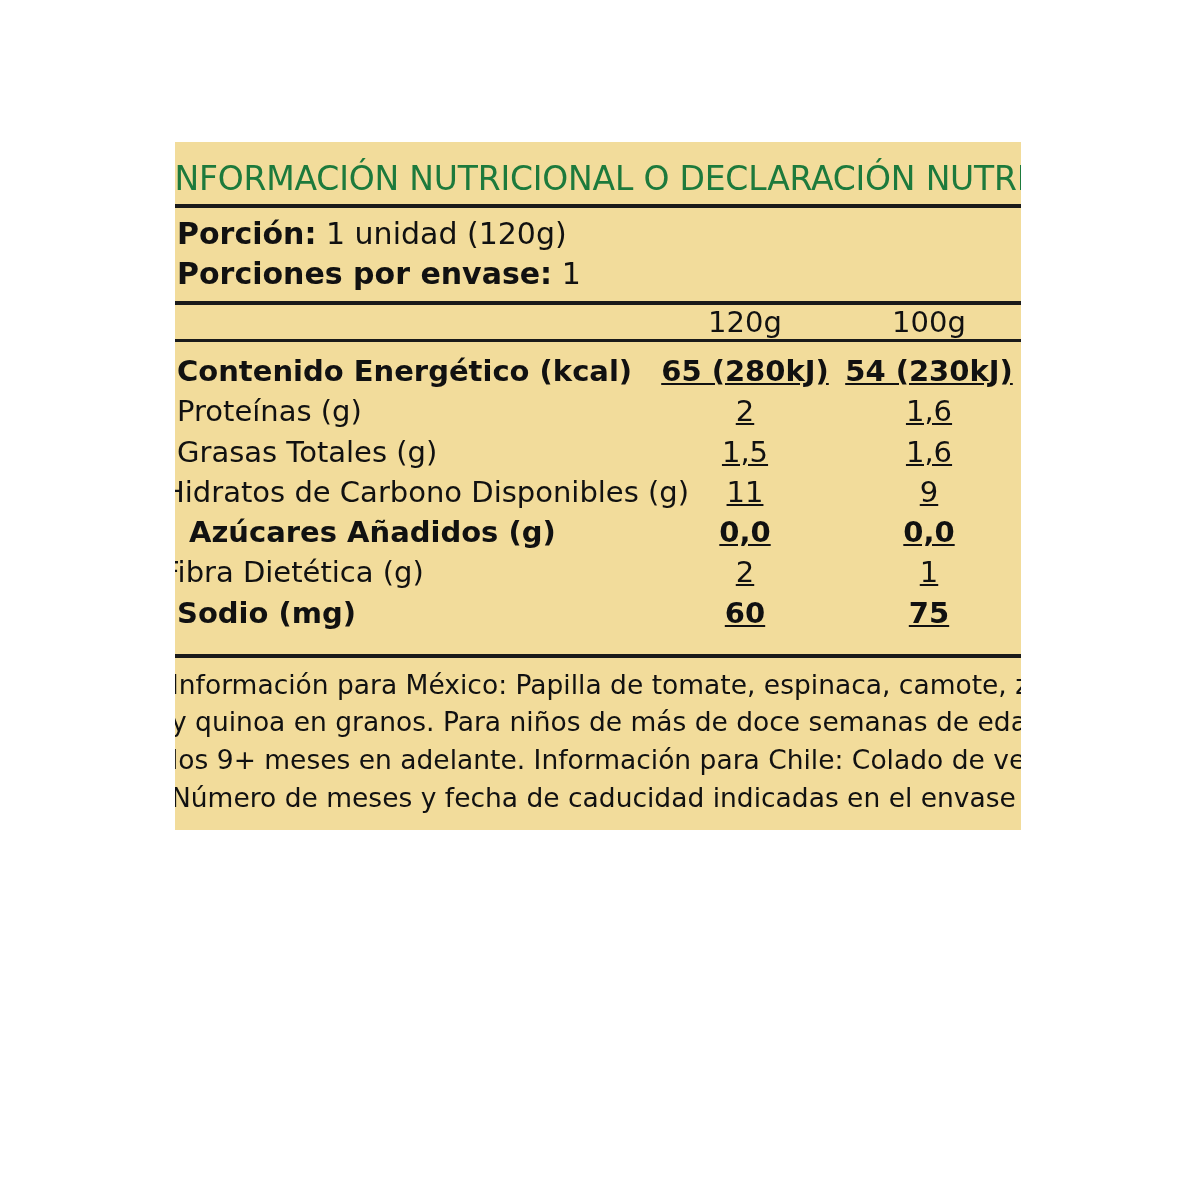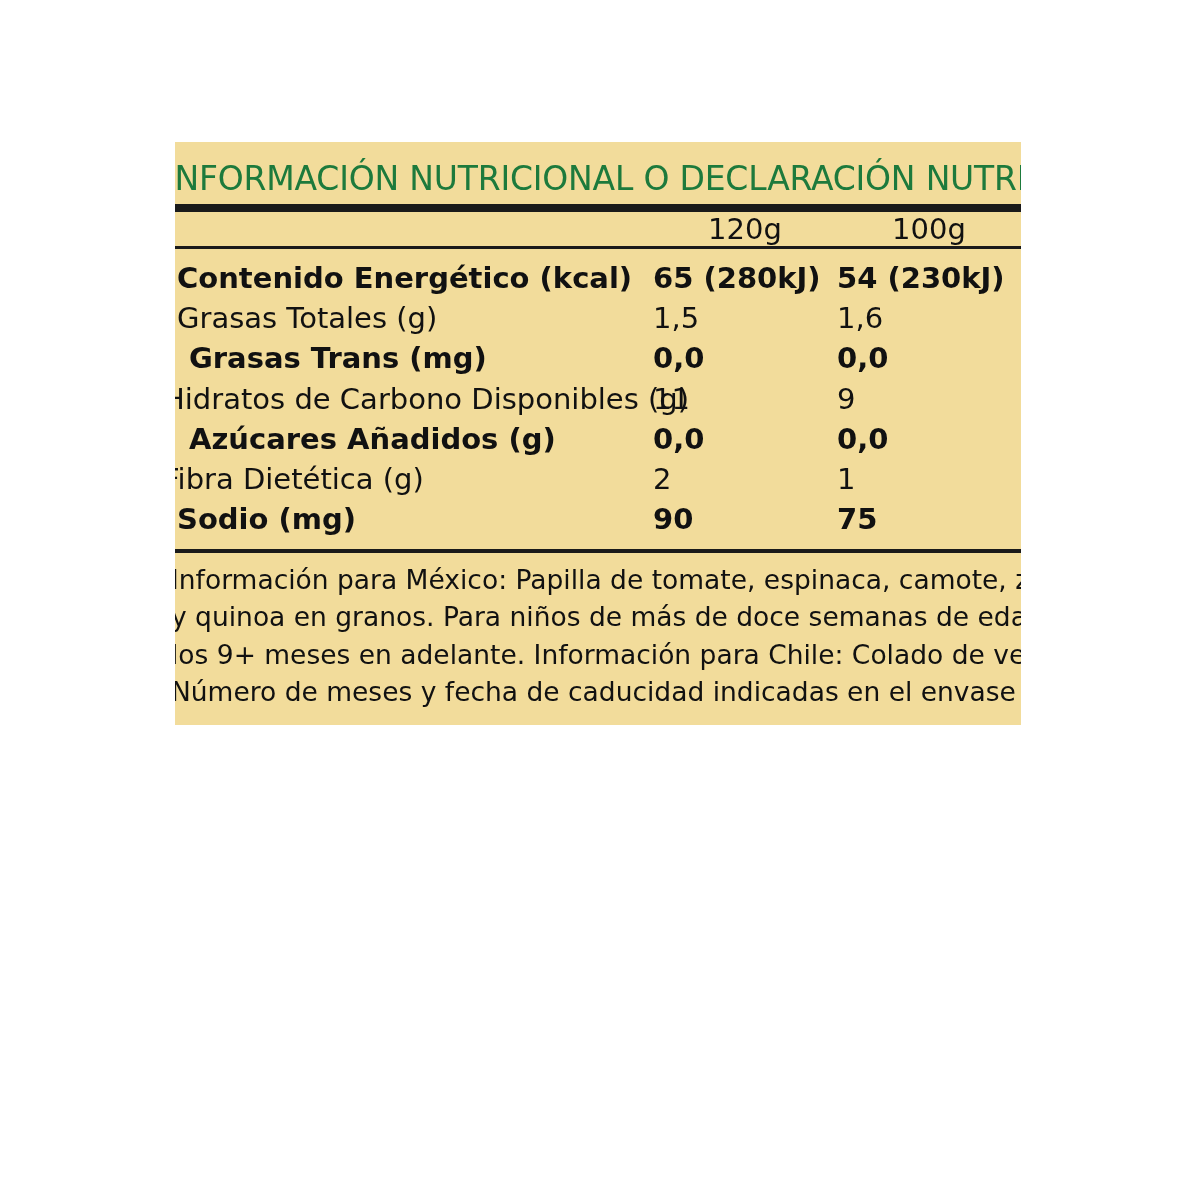--- a/index.html
+++ b/index.html
@@ -90,28 +90,30 @@
   tbody.rows td {
     padding: 3px 0 3px 0;
     line-height: 1.18;
   }
   td.name {
     text-align: left;
     white-space: nowrap;
     margin-top: 15px;
   }
   td.num {
-    white-space: nowrap;
+    text-align: center;
+    white-space: nowrap;
+    text-decoration: underline;
   }
   .b { font-weight: 700; }
   .indent1 { padding-left: 26px !important; }
   .pad-left { padding-left: 14px !important; }
 
   tbody.rows tr.first td { padding-top: 12px; }
-  tbody.rows tr.last td { padding-bottom: 12px; }
+  tbody.rows tr.last td { padding-bottom: 24px; }
 
   .footnote {
     padding: 8px 0 14px 0;
   }
   .footnote p {
     margin: 0;
     font-size: 26.5px;
     color: #111;
     line-height: 1.42;
     white-space: nowrap;
@@ -122,20 +124,30 @@
 <body>
 
 <div class="stage">
   <div class="panel">
     <div class="panel-inner">
 
       <div class="title">INFORMACIÓN NUTRICIONAL O DECLARACIÓN NUTRIMENTAL</div>
 
       <div class="rule"></div>
 
+      <div class="serving-block">
+        <div class="serving-line">
+          <span class="lbl">Porción:</span>
+          <span class="val">1 unidad (120g)</span>
+        </div>
+        <div class="serving-line">
+          <span class="lbl">Porciones por envase:</span>
+          <span class="val">1</span>
+        </div>
+      </div>
 
       <div class="rule"></div>
 
       <table class="nut">
         <colgroup>
           <col class="c-name">
           <col class="c-a">
           <col class="c-b">
         </colgroup>
         <thead>
@@ -155,47 +167,47 @@
           <col class="c-a">
           <col class="c-b">
         </colgroup>
         <tbody class="rows">
           <tr class="first">
             <td class="name pad-left b">Contenido Energético (kcal)</td>
             <td class="num b">65 (280kJ)</td>
             <td class="num b">54 (230kJ)</td>
           </tr>
           <tr>
+            <td class="name pad-left">Proteínas (g)</td>
+            <td class="num">2</td>
+            <td class="num">1,6</td>
+          </tr>
+          <tr>
             <td class="name pad-left">Grasas Totales (g)</td>
             <td class="num">1,5</td>
             <td class="num">1,6</td>
           </tr>
           <tr>
-            <td class="name indent1 b">Grasas Trans (mg)</td>
-            <td class="num b">0,0</td>
-            <td class="num b">0,0</td>
-          </tr>
-          <tr>
             <td class="name">Hidratos de Carbono Disponibles (g)</td>
             <td class="num">11</td>
             <td class="num">9</td>
           </tr>
           <tr>
             <td class="name indent1 b">Azúcares Añadidos (g)</td>
             <td class="num b">0,0</td>
             <td class="num b">0,0</td>
           </tr>
           <tr>
             <td class="name">Fibra Dietética (g)</td>
             <td class="num">2</td>
             <td class="num">1</td>
           </tr>
           <tr class="last">
             <td class="name pad-left b">Sodio (mg)</td>
-            <td class="num b">90</td>
+            <td class="num b">60</td>
             <td class="num b">75</td>
           </tr>
         </tbody>
       </table>
 
       <div class="rule"></div>
 
       <div class="footnote">
         <p>Información para México: Papilla de tomate, espinaca, camote, zanahoria</p>
         <p>y quinoa en granos.  Para niños de más de doce semanas de edad.  Desde</p>

